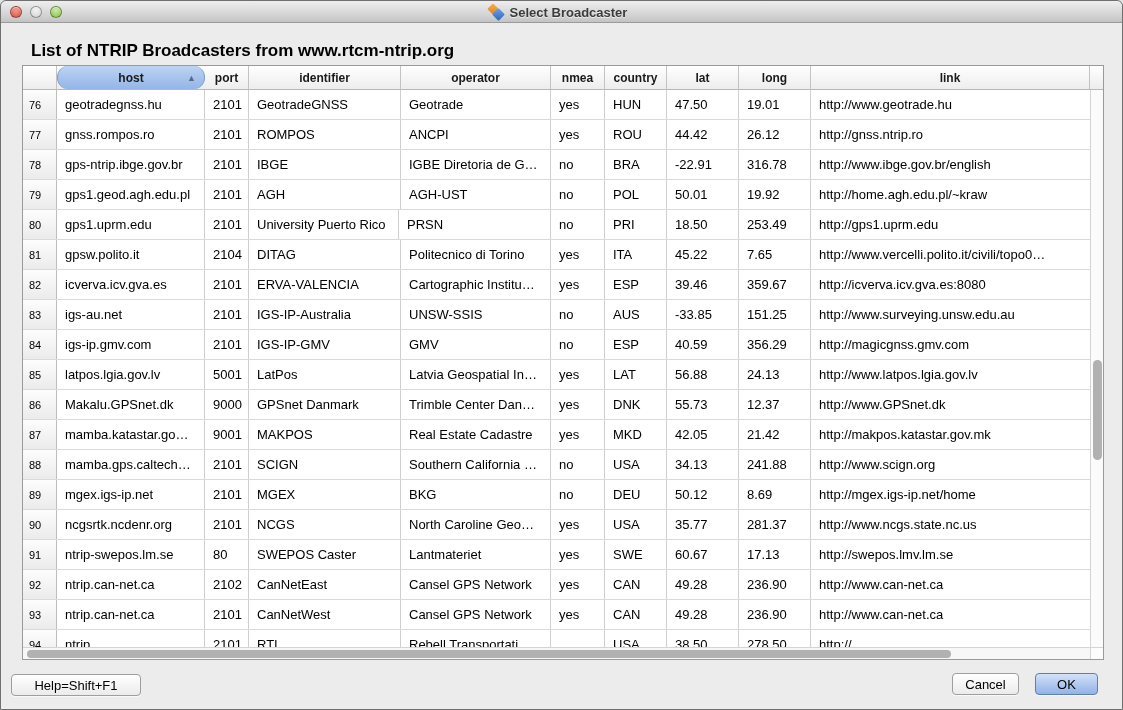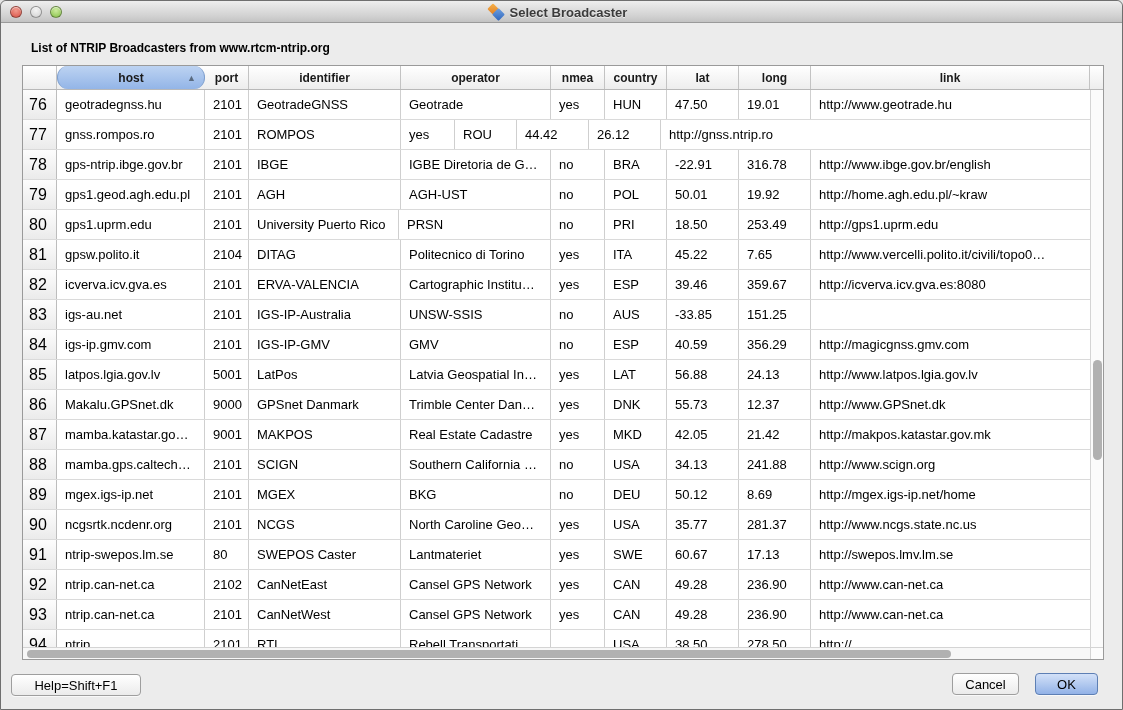--- a/index.html
+++ b/index.html
@@ -18,21 +18,21 @@
   .light { width:12px; height:12px; border-radius:50%; border:1px solid rgba(0,0,0,.35); box-shadow:inset 0 1px 1px rgba(255,255,255,.6); }
   .light.close { background:radial-gradient(circle at 50% 35%, #f09a8d, #d94f44); }
   .light.min   { background:radial-gradient(circle at 50% 35%, #f4f4f4, #cfcfcf); }
   .light.zoom  { background:radial-gradient(circle at 50% 35%, #cdeb9e, #84c045); }
   .title-group { position:absolute; top:0; left:0; right:8px; height:22px; display:flex; align-items:center; justify-content:center; gap:6px; }
   .app-icon { position:relative; width:16px; height:16px; }
   .app-icon .d1 { position:absolute; left:1px; top:1px; width:8px; height:8px; transform:rotate(45deg); background:linear-gradient(135deg,#f6b24a,#e07f26); border-radius:1px; }
   .app-icon .d2 { position:absolute; left:6px; top:6px; width:9px; height:9px; transform:rotate(45deg); background:linear-gradient(135deg,#6fa0e0,#2f66bd); border-radius:1px; }
   .win-title { font-size:13px; font-weight:700; color:#3b3b3b; text-shadow:0 1px 0 rgba(255,255,255,.6); }
   
-  .list-label { position:absolute; top:40px; left:30px; font-size:12px; font-weight:700; color:#000; }
+  .list-label { position:absolute; top:40px; left:30px; font-size:17px; font-weight:700; color:#000; }
   
   .table-wrap {
     position:absolute; left:21px; top:64px; width:1082px; height:595px;
     background:#fff; border:1px solid #9a9a9a;
   }
   .thead { position:absolute; top:0; left:0; right:0; height:24px; display:flex; background:linear-gradient(#ffffff,#ededed); border-bottom:1px solid #b8b8b8; }
   .hcell {
     flex:none; display:flex; align-items:center; justify-content:center; position:relative;
     font-size:12px; font-weight:700; color:#1a1a1a; border-right:1px solid #c3c3c3;
     background:linear-gradient(#ffffff,#ededed);
@@ -40,21 +40,21 @@
   .hcell.sorted { background:linear-gradient(#bdd3f2,#93b5e7); border-right:1px solid #7e9fce; border-left:1px solid #7e9fce;border-radius:11px; }
   .sort-arrow { position:absolute; right:8px; top:50%; transform:translateY(-50%); font-size:9px; color:#5a6b80; }
   .hcell.h-spacer { border-right:none; background:linear-gradient(#ffffff,#ededed); }
   .rows-viewport { position:absolute; top:24px; left:0; right:13px; bottom:12px; overflow:hidden; }
   .trow { display:flex; height:30px; border-bottom:1px solid #dadada; background:#fff; }
   .cell {
     flex:none; display:flex; align-items:center; padding-left:8px;
     font-size:13px; color:#000; border-right:1px solid #cfcfcf;
     white-space:nowrap; overflow:hidden;
   }
-  .cell.c-num { padding-left:6px; font-size:16px; background:linear-gradient(#fdfdfd,#ebebeb); border-right:1px solid #bdbdbd; }
+  .cell.c-num { padding-left:6px; font-size:11px; background:linear-gradient(#fdfdfd,#ebebeb); border-right:1px solid #bdbdbd; }
   .c-num{width:34px}.c-host{width:148px}.c-port{width:44px}.c-identifier{width:152px}
   .c-operator{width:150px}.c-nmea{width:54px}.c-country{width:62px}.c-lat{width:72px}
   .c-long{width:72px}.c-link{flex:1 1 auto; border-right:none;}
   .hcell.c-link{border-right:1px solid #c3c3c3;}
   .hcell.h-spacer{width:13px; flex:none;}
   
   .vscroll { position:absolute; top:24px; right:0; bottom:12px; width:13px; background:#fbfbfb; border-left:1px solid #d4d4d4; }
   .vthumb { position:absolute; left:2px; width:9px; top:270px; height:100px; border-radius:5px; background:#b1b1b1; }
   .hscroll { position:absolute; left:0; right:13px; bottom:0; height:12px; background:#f7f7f7; border-top:1px solid #d4d4d4; }
   .hthumb { position:absolute; top:2px; height:8px; left:4px; width:924px; border-radius:4px; background:#b1b1b1; }
@@ -117,20 +117,21 @@
           <div class="cell c-country">HUN</div>
           <div class="cell c-lat">47.50</div>
           <div class="cell c-long">19.01</div>
           <div class="cell c-link">http://www.geotrade.hu</div>
         </div>
         <div class="trow">
           <div class="cell c-num">77</div>
           <div class="cell c-host">gnss.rompos.ro</div>
           <div class="cell c-port">2101</div>
           <div class="cell c-identifier">ROMPOS</div>
+          <div class="cell c-operator">ANCPI</div>
           <div class="cell c-nmea">yes</div>
           <div class="cell c-country">ROU</div>
           <div class="cell c-lat">44.42</div>
           <div class="cell c-long">26.12</div>
           <div class="cell c-link">http://gnss.ntrip.ro</div>
         </div>
         <div class="trow">
           <div class="cell c-num">78</div>
           <div class="cell c-host">gps-ntrip.ibge.gov.br</div>
           <div class="cell c-port">2101</div>
@@ -193,20 +194,21 @@
         <div class="trow">
           <div class="cell c-num">83</div>
           <div class="cell c-host">igs-au.net</div>
           <div class="cell c-port">2101</div>
           <div class="cell c-identifier">IGS-IP-Australia</div>
           <div class="cell c-operator">UNSW-SSIS</div>
           <div class="cell c-nmea">no</div>
           <div class="cell c-country">AUS</div>
           <div class="cell c-lat">-33.85</div>
           <div class="cell c-long">151.25</div>
+          <div class="cell c-link">http://www.surveying.unsw.edu.au</div>
         </div>
         <div class="trow">
           <div class="cell c-num">84</div>
           <div class="cell c-host">igs-ip.gmv.com</div>
           <div class="cell c-port">2101</div>
           <div class="cell c-identifier">IGS-IP-GMV</div>
           <div class="cell c-operator">GMV</div>
           <div class="cell c-nmea">no</div>
           <div class="cell c-country">ESP</div>
           <div class="cell c-lat">40.59</div>

